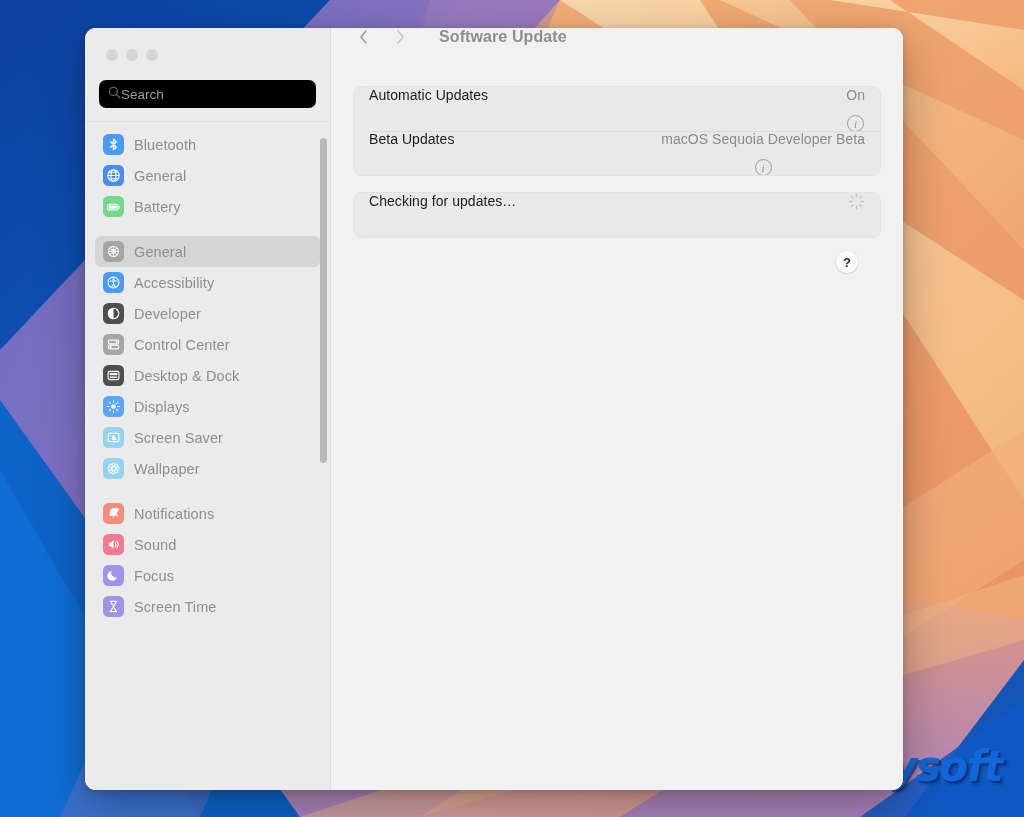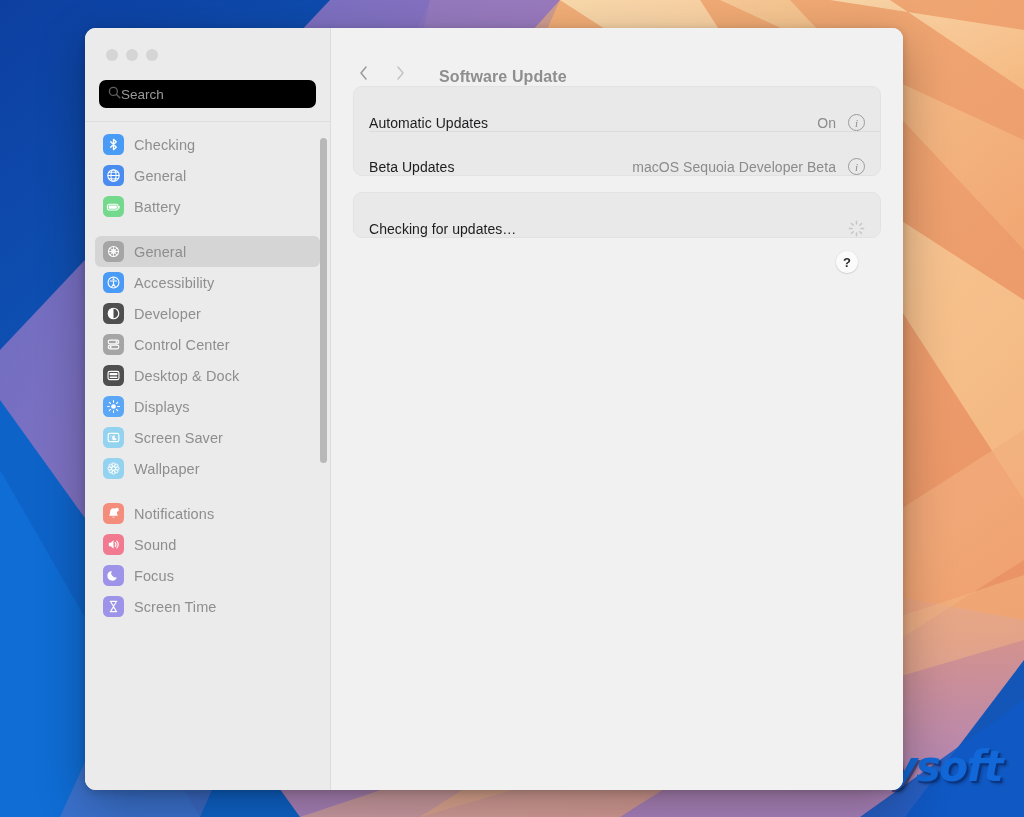--- a/index.html
+++ b/index.html
@@ -125,21 +125,21 @@
 
   
   .content {
     flex: 1;
     background: #f1f1f1;
     display: flex; flex-direction: column;
     position: relative;
   }
   .toolbar {
     height: 58px;
-    display: flex; align-items: flex-end;
+    display: flex; align-items: flex-start;
     padding: 0 0 0 21px;
     gap: 15px;
   }
   .navbtn {
     width: 22px; height: 22px;
     display: flex; align-items: center; justify-content: center;
     cursor: default;
   }
   .title {
     font-size: 16px;
@@ -152,41 +152,42 @@
   .panel-area { padding: 0 22px; }
 
   .card {
     background: #e9e9e9;
     border: 1px solid #e2e2e2;
     border-radius: 9px;
     overflow: hidden;
   }
   .card + .card { margin-top: 16px; }
   .row {
-    display: flex; align-items: flex-end;
+    display: flex; align-items: flex-start;
     height: 44px;
     padding: 0 15px 0 15px;
     position: relative;
   }
   .row + .row::before {
     content: "";
     position: absolute;
     left: 15px; right: 0; top: 0;
     height: 1px;
     background: #dcdcdc;
   }
   .row-label {
     font-size: 14px;
     color: #1d1d1f;
     letter-spacing: .05px;
   }
   .row-right {
     margin-left: auto;
     display: flex; align-items: center;
     gap: 12px;
+    flex-direction: column;
   }
   .row-value {
     font-size: 14px;
     color: #8b8b8b;
     letter-spacing: .05px;
   }
   .info-btn {
     width: 17px; height: 17px;
     border-radius: 50%;
     border: 1.2px solid #9b9b9b;
@@ -314,21 +315,21 @@
     <div class="sidebar-scroll">
 
       <div class="sb-group">
 
         <div class="sb-item">
           <span class="sb-icon" style="background:#4a9bf5">
             <svg width="15" height="15" viewBox="0 0 16 16">
               <path d="M5 5l6 6-3 2.5V2.5l3 2.5-6 6" fill="none" stroke="#fff" stroke-width="1.4" stroke-linejoin="round" stroke-linecap="round"></path>
             </svg>
           </span>
-          <span class="sb-label">Checking</span>
+          <span class="sb-label">Bluetooth</span>
         </div>
 
         <div class="sb-item">
           <span class="sb-icon" style="background:#4a8cf0">
             <svg width="15" height="15" viewBox="0 0 16 16">
               <circle cx="8" cy="8" r="6.1" fill="none" stroke="#fff" stroke-width="1.2"></circle>
               <ellipse cx="8" cy="8" rx="2.7" ry="6.1" fill="none" stroke="#fff" stroke-width="1.1"></ellipse>
               <line x1="1.9" y1="8" x2="14.1" y2="8" stroke="#fff" stroke-width="1.1"></line>
               <path d="M3 4.5h10M3 11.5h10" stroke="#fff" stroke-width="1" fill="none"></path>
             </svg>

